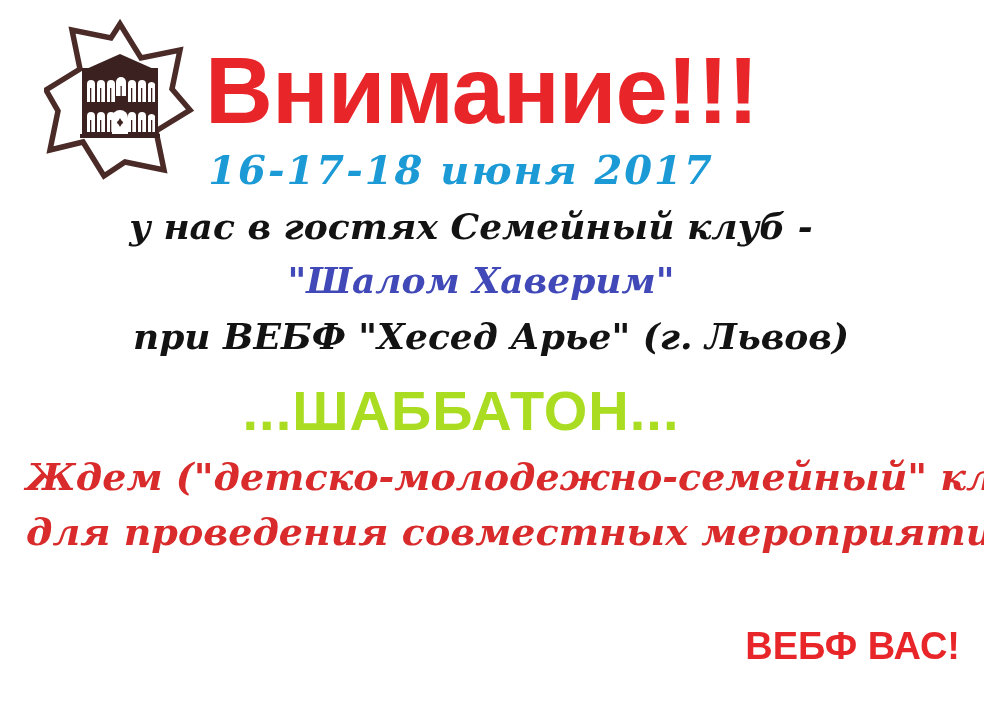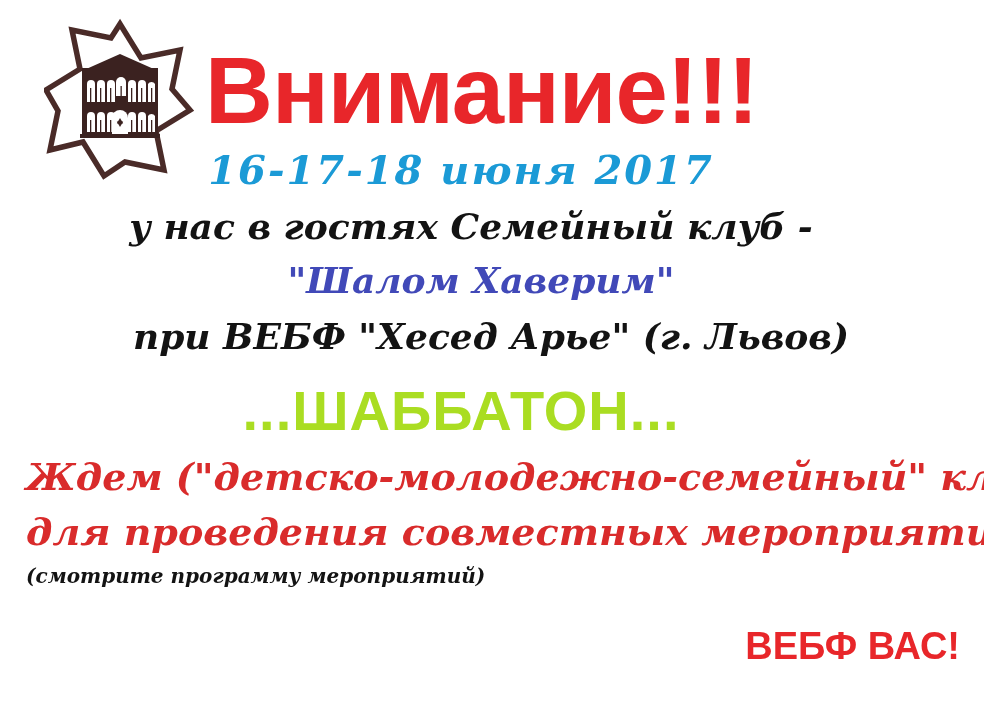--- a/index.html
+++ b/index.html
@@ -227,17 +227,16 @@
   <div class="script club-line">"Шалом Хаверим"</div>
 
   <div class="script org-line">при ВЕБФ "Хесед Арье" (г. Львов)</div>
 
   <div class="shabbaton">...ШАББАТОН...</div>
 
   <div class="script body-line-1">Ждем ("детско-молодежно-семейный" клуб)</div>
 
   <div class="script body-line-2">для проведения совместных мероприятий.</div>
 
-  <div class="script note-line">(смотрите программу мероприятий)</div>
 
   <div class="closing">ВЕБФ ВАС!</div>
 
 </div>
 
 </body></html>

